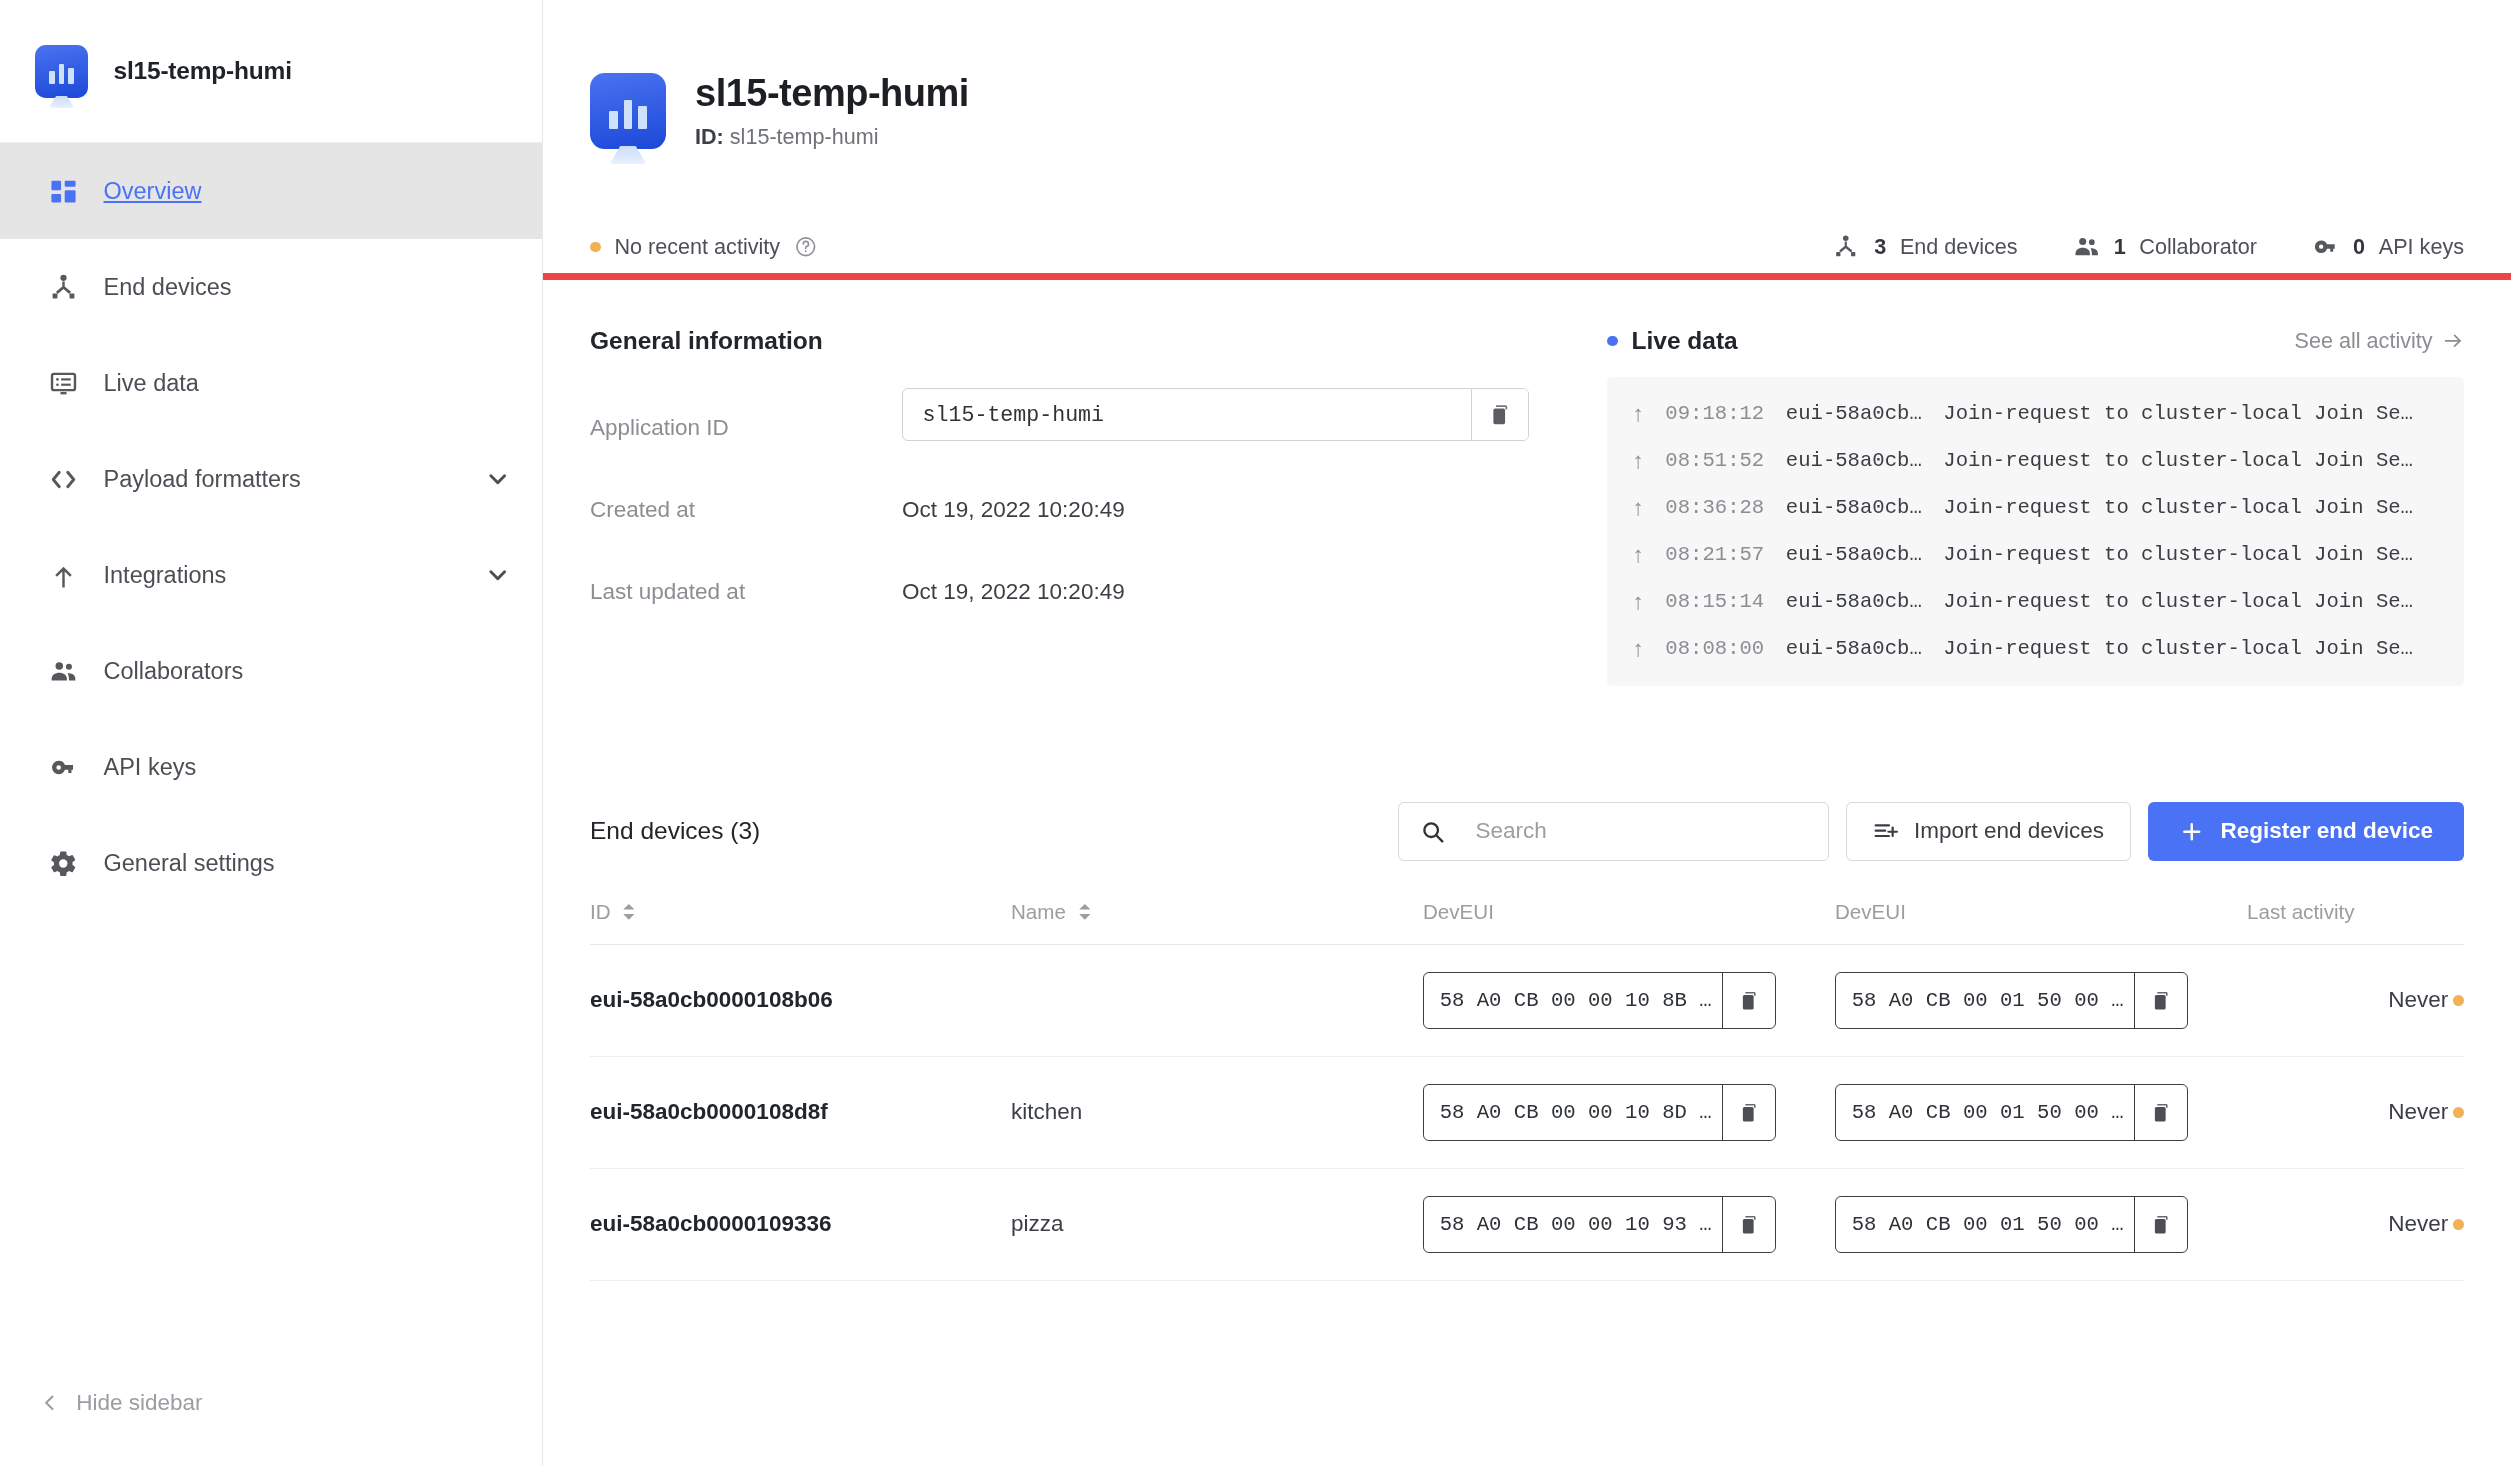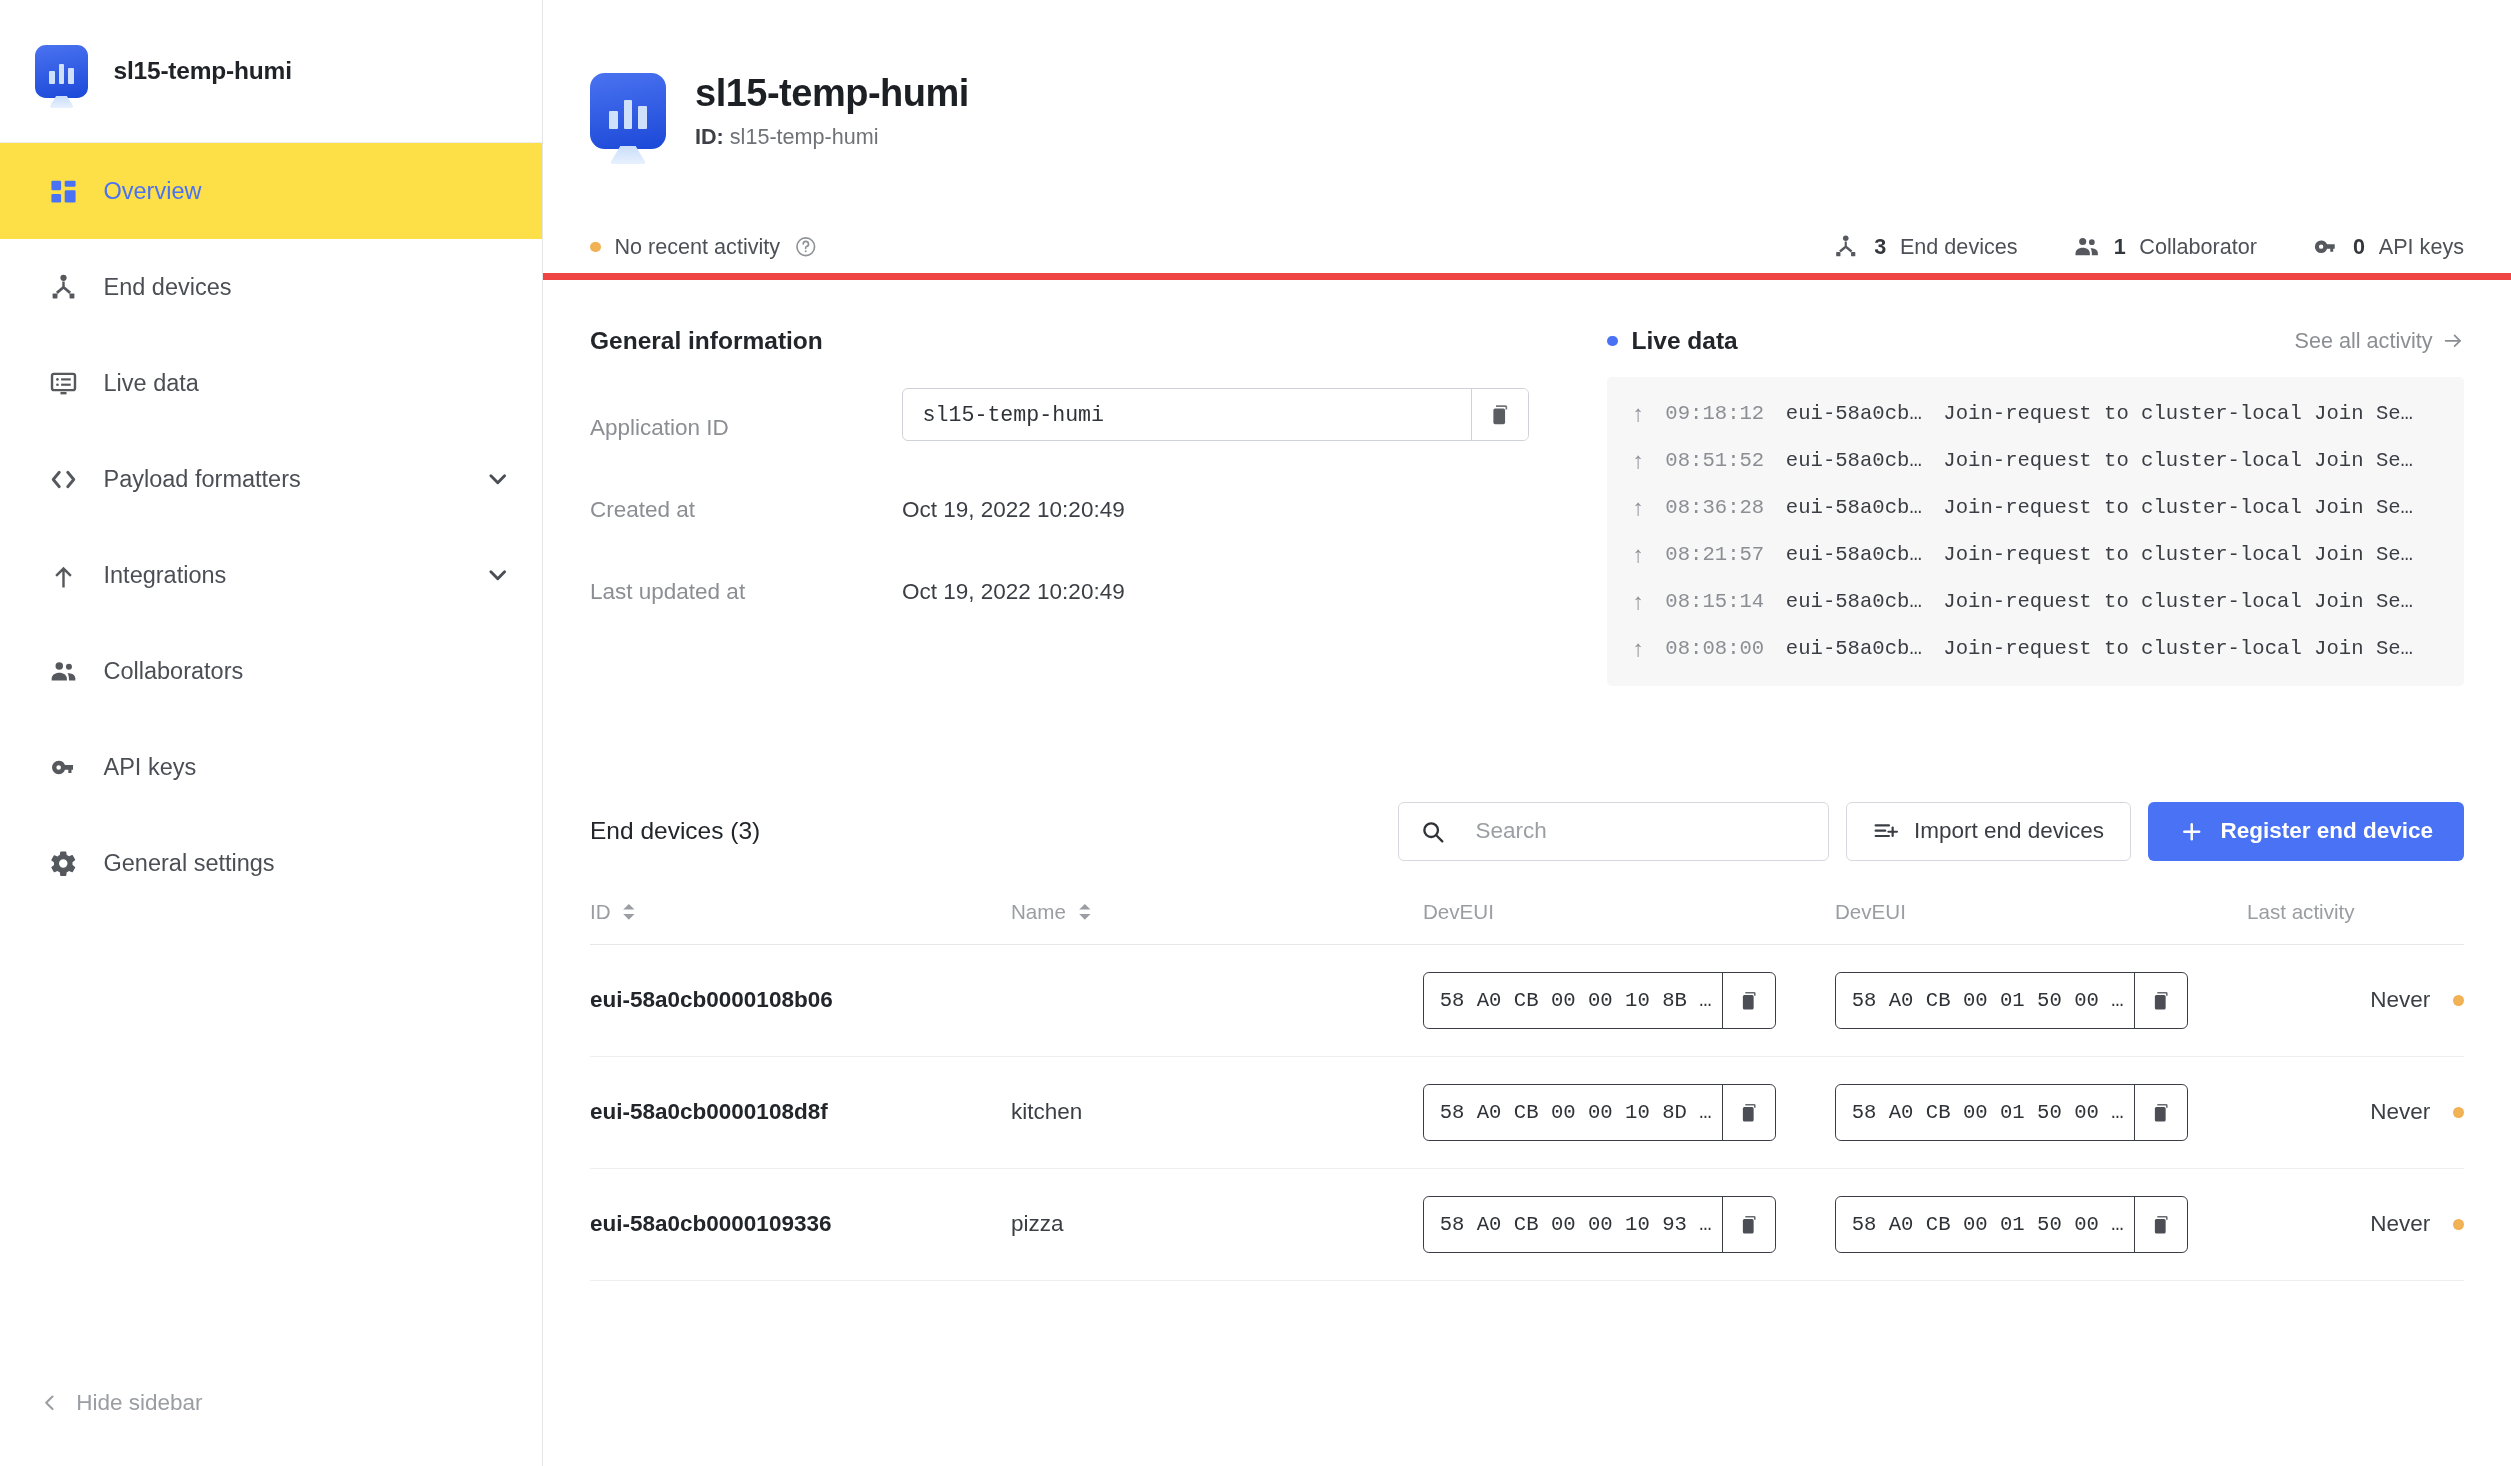--- a/index.html
+++ b/index.html
@@ -46,21 +46,21 @@
   .sb-nav { flex: 1 1 auto; padding-top: 0px; }
   .sb-item {
     height: 96px;
     display: flex; align-items: center;
     padding-left: 47px; padding-right: 33px;
     gap: 23.5px;
     font-size: 23.5px;
     color: #4b4f55;
     cursor: pointer;
   }
-  .sb-item.active { background: #fde047; color: #4a72f5; }
+  .sb-item.active { background: #e5e5e5; color: #4a72f5; text-decoration: underline; }
   .sb-item .lbl { flex: 1 1 auto; }
   .sb-ico { width: 33px; height: 33px; flex: 0 0 33px; display:flex; align-items:center; justify-content:center; color:#55585d; }
   .sb-item.active .sb-ico { color: #4a72f5; }
   .chev { width: 23.5px; height: 23.5px; color: #4b4f55; flex: 0 0 23.5px; }
 
   .sb-footer {
     height: 127px; display: flex; align-items: center;
     padding-left: 39px; gap: 15.7px;
     font-size: 22.5px; color: #9a9da2;
     border-top: 1px solid transparent;
@@ -171,21 +171,21 @@
   .c-dev { width: 412px; }
   .c-join { width: 412px; }
   .c-last { text-align: right; }
   .dev-id { font-size: 22.5px; font-weight: 700; color: #22262b; }
   .dev-name { font-size: 22.5px; color: #3b3f45; }
   .copy-sm { display: flex; align-items: stretch; border: 1px solid #3a3e44; border-radius: 5.9px; overflow: hidden; width: 353px; height: 57px; }
   .copy-sm .val { flex: 1 1 auto; display: flex; align-items: center; padding: 0 15.7px;
     font-family: "Liberation Mono", monospace; font-size: 20.6px; color: #2f3338; white-space: nowrap; overflow: hidden; }
   .copy-sm .cb { width: 53px; flex: 0 0 53px; border-left: 1px solid #3a3e44;
     display: flex; align-items: center; justify-content: center; color: #4b4f55; cursor: pointer; }
-  .last-cell { display: flex; align-items: center; justify-content: flex-end; gap: 23px; font-size: 22.5px; color: #3b3f45; }
+  .last-cell { display: flex; align-items: center; justify-content: flex-end; gap: 5px; font-size: 22.5px; color: #3b3f45; }
   .sort-ico { display: inline-flex; flex-direction: column; gap: 2px; }
 </style>
 </head>
 <body>
 
 <div class="app">
 
   <aside class="sidebar">
     <div class="sb-header">
       <div class="app-tile">

